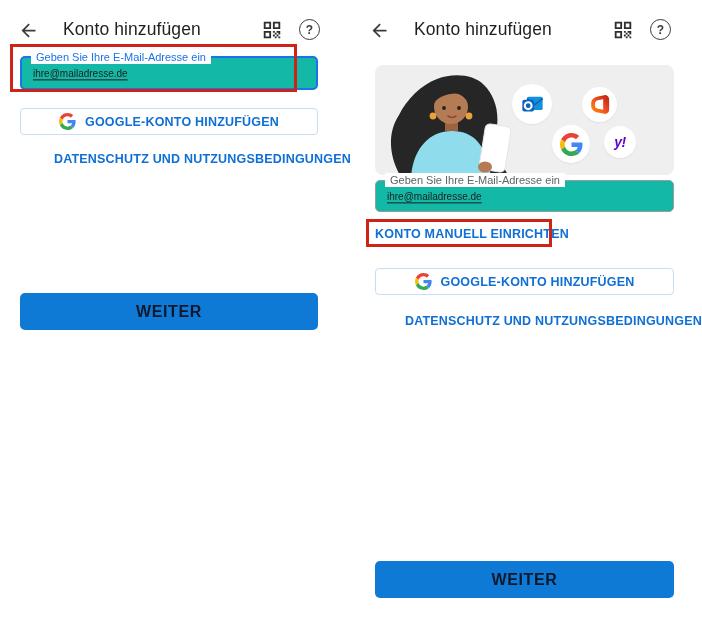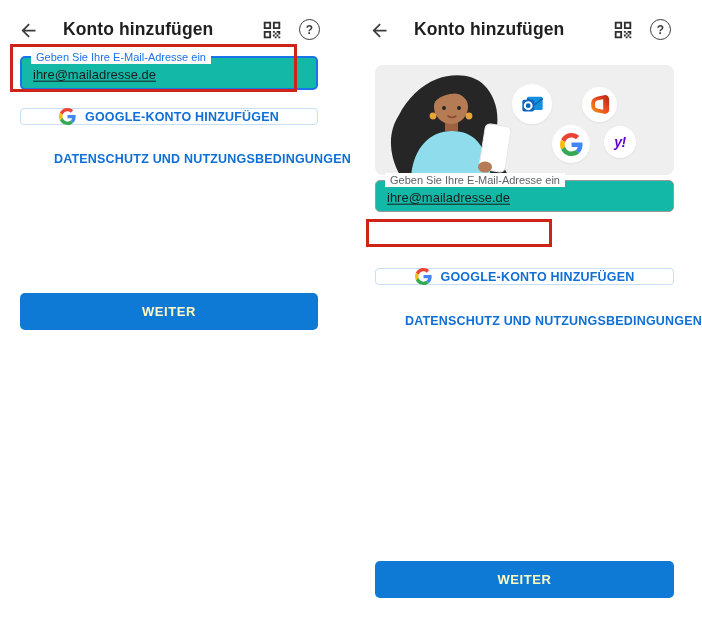--- a/index.html
+++ b/index.html
@@ -15,43 +15,43 @@
     width:702px;height:625px;position:relative;overflow:hidden;
     font-family:"Liberation Sans","DejaVu Sans",sans-serif;
     -webkit-font-smoothing:antialiased;
   }
   .screen{position:absolute;top:0;width:351px;height:625px;background:#fff}
   .screen-left{left:0}
   .screen-right{left:351px}
 
   
   .hdr-back{position:absolute;left:17px;top:19px;width:22px;height:22px;cursor:pointer;display:flex;align-items:center;justify-content:center}
-  .hdr-title{position:absolute;left:63px;top:19px;font-size:17.5px;font-weight:700;color:#1f1f1f;letter-spacing:.1px;white-space:nowrap}
+  .hdr-title{position:absolute;left:63px;top:19px;font-size:17.5px;font-weight:400;color:#1f1f1f;letter-spacing:.1px;white-space:nowrap}
   .hdr-qr{position:absolute;left:261px;top:19px;width:22px;height:22px;cursor:pointer}
   .hdr-help{position:absolute;left:299px;top:19px;width:21px;height:21px;border:1.6px solid #3a3a3a;border-radius:50%;display:flex;align-items:center;justify-content:center;cursor:pointer}
   .hdr-help span{font-size:12px;font-weight:700;color:#3a3a3a;line-height:1}
 
   
   .field{position:absolute;border-radius:5px;background:#14b8a6}
   .field .f-label{position:absolute;top:-8px;left:9px;background:#fff;padding:0 5px;font-size:11px;white-space:nowrap;line-height:14px}
-  .field .f-value{position:absolute;left:11px;top:50%;transform:translateY(-42%);font-size:13px;color:#1d1d1d;text-decoration:underline;text-underline-offset:2px;white-space:nowrap}
+  .field .f-value{position:absolute;left:11px;top:50%;transform:translateY(-42%);font-size:10px;color:#1d1d1d;text-decoration:underline;text-underline-offset:2px;white-space:nowrap}
   .field-focused{border:2px solid var(--label-blue)}
   .field-focused .f-label{color:var(--label-blue)}
   .field-plain{border:1px solid #9b9b9b}
   .field-plain .f-label{color:#5f6368}
 
   
   .hl-box{position:absolute;border:3px solid var(--highlight-red);pointer-events:none;z-index:5}
 
   
-  .google-btn{position:absolute;height:17px;border:1px solid #c9def2;border-radius:4px;background:#fff;display:flex;align-items:center;justify-content:center;gap:9px;cursor:pointer}
+  .google-btn{position:absolute;height:27px;border:1px solid #c9def2;border-radius:4px;background:#fff;display:flex;align-items:center;justify-content:center;gap:9px;cursor:pointer}
   .google-btn .g-label{font-size:12.5px;font-weight:700;color:var(--link-blue);letter-spacing:.2px;white-space:nowrap}
   .text-link{position:absolute;font-size:12.5px;font-weight:700;color:var(--link-blue);letter-spacing:.2px;cursor:pointer;white-space:nowrap}
   .center-link{left:0;width:100%;text-align:right}
-  .primary-btn{position:absolute;height:37px;border:none;border-radius:5px;background:var(--primary-blue);color:#fef9c3;font-family:inherit;font-size:13px;font-weight:700;letter-spacing:.6px;display:flex;align-items:center;justify-content:center;cursor:pointer}
+  .primary-btn{position:absolute;height:37px;border:none;border-radius:5px;background:var(--primary-blue);color:#0f172a;font-family:inherit;font-size:16px;font-weight:700;letter-spacing:.6px;display:flex;align-items:center;justify-content:center;cursor:pointer}
 
   
   .illustration{position:absolute;left:24px;top:65px;width:299px;height:110px;background:var(--illustration-bg);border-radius:8px;overflow:hidden}
   .icon-circle{position:absolute;background:#fff;border-radius:50%;display:flex;align-items:center;justify-content:center;box-shadow:0 1px 2px rgba(0,0,0,.06)}
   .yahoo-glyph{font-size:14px;font-weight:800;font-style:italic;color:#5f01d1;letter-spacing:-.5px}
 </style>
 </head>
 <body>
 
 <div class="screen screen-left">
@@ -160,20 +160,21 @@
       <span class="yahoo-glyph">y!</span>
     </div>
   </div>
 
   <div class="field field-plain" style="left:24px;top:180px;width:299px;height:32px">
     <span class="f-label">Geben Sie Ihre E-Mail-Adresse ein</span>
     <span class="f-value">ihre@mailadresse.de</span>
   </div>
 
   <div class="hl-box" style="left:15px;top:219px;width:186px;height:28px"></div>
+  <div class="text-link" style="left:24px;top:227px">KONTO MANUELL EINRICHTEN</div>
 
   <div class="google-btn" style="left:24px;top:268px;width:299px">
     <svg width="17" height="17" viewBox="0 0 48 48">
       <path fill="#EA4335" d="M24 9.5c3.54 0 6.71 1.22 9.21 3.6l6.85-6.85C35.9 2.38 30.47 0 24 0 14.62 0 6.51 5.38 2.56 13.22l7.98 6.19C12.43 13.72 17.74 9.5 24 9.5z"></path>
       <path fill="#4285F4" d="M46.98 24.55c0-1.57-.15-3.09-.38-4.55H24v9.02h12.94c-.58 2.96-2.26 5.48-4.78 7.18l7.73 6c4.51-4.18 7.09-10.36 7.09-17.65z"></path>
       <path fill="#FBBC05" d="M10.53 28.59c-.48-1.45-.76-2.99-.76-4.59s.27-3.14.76-4.59l-7.98-6.19C.92 16.46 0 20.12 0 24c0 3.88.92 7.54 2.56 10.78l7.97-6.19z"></path>
       <path fill="#34A853" d="M24 48c6.48 0 11.93-2.13 15.89-5.81l-7.73-6c-2.15 1.45-4.92 2.3-8.16 2.3-6.26 0-11.57-4.22-13.47-9.91l-7.98 6.19C6.51 42.62 14.62 48 24 48z"></path>
     </svg>
     <span class="g-label">GOOGLE-KONTO HINZUFÜGEN</span>
   </div>

